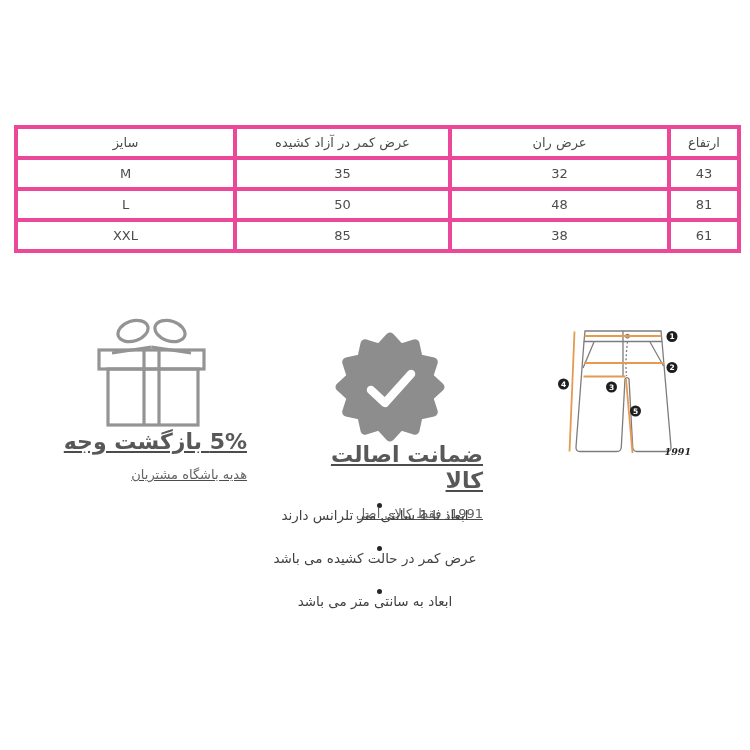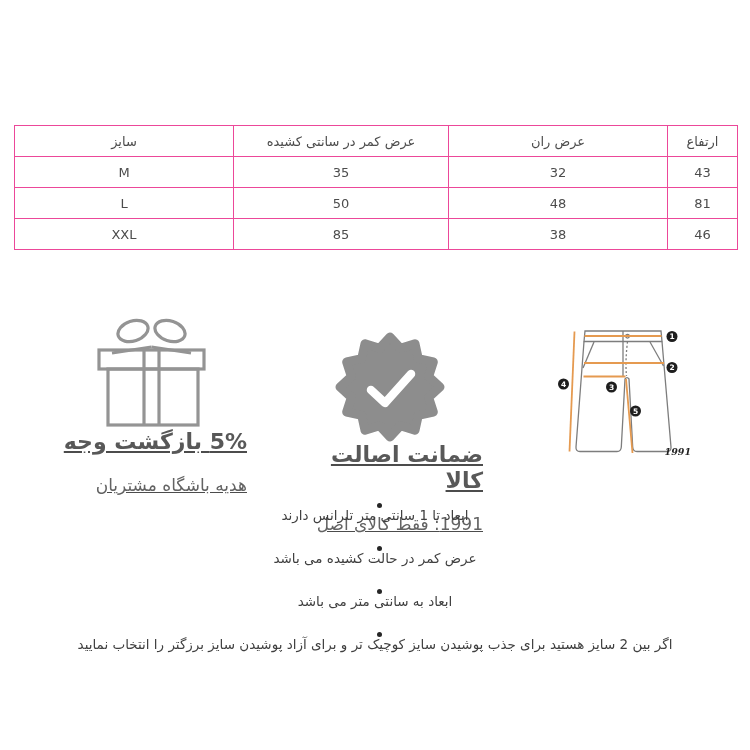--- a/index.html
+++ b/index.html
@@ -14,21 +14,21 @@
   .canvas { position: absolute; inset: 0; background: #ffffff; }
 
   
   .size-table {
     position: absolute; left: 14px; top: 125px;
     width: 723px;
     border-collapse: collapse;
     table-layout: fixed;
   }
   .size-table th, .size-table td {
-    border: 1px solid #ec4899;
+    border: 4px solid #ec4899;
     height: 31px;
     text-align: center;
     vertical-align: middle;
     font-size: 13px;
     font-weight: 400;
     color: #4c4c4c;
   }
   .size-table col.c1 { width: 219px; }
   .size-table col.c2 { width: 215px; }
   .size-table col.c3 { width: 219px; }
@@ -36,21 +36,21 @@
 
   
   .icon-wrap { position: absolute; }
   .caption {
     position: absolute; text-align: right; direction: rtl; text-decoration: underline;
   }
   .caption .title {
     font-size: 22px; font-weight: 700; color: #585858; line-height: 26px;
   }
   .caption .subtitle {
-    margin-top: 23px; font-size: 17px; color: #636363; line-height: 15px;
+    margin-top: 12px; font-size: 13px; color: #636363; line-height: 15px;
   }
   .gift-icon-wrap   { left: 92px;  top: 318px; }
   .gift-caption     { left: 57px;  top: 429px; width: 190px; }
   .seal-icon-wrap   { left: 334px; top: 331px; }
   .seal-caption     { left: 297px; top: 442px; width: 186px; }
   .shorts-icon-wrap { left: 548px; top: 316px; }
 
   
   .notes {
     position: absolute; right: 13px; top: 500px; width: 724px;
@@ -75,21 +75,21 @@
   <table class="size-table">
     <colgroup>
         <col class="c1">
         <col class="c2">
         <col class="c3">
         <col class="c4">
       </colgroup>
     <thead>
       <tr>
         <th dir="rtl">سایز</th>
-        <th dir="rtl">عرض کمر در سانتی کشیده</th>
+        <th dir="rtl">عرض کمر در آزاد کشیده</th>
         <th dir="rtl">عرض ران</th>
         <th dir="rtl">ارتفاع</th>
       </tr>
     </thead>
     <tbody>
       <tr>
         <td>M</td>
         <td>35</td>
         <td>32</td>
         <td>43</td>
@@ -97,21 +97,21 @@
       <tr>
         <td>L</td>
         <td>50</td>
         <td>48</td>
         <td>81</td>
       </tr>
       <tr>
         <td>XXL</td>
         <td>85</td>
         <td>38</td>
-        <td>46</td>
+        <td>61</td>
       </tr>
     </tbody>
   </table>
 
   <div class="icon-wrap gift-icon-wrap">
     <svg width="118" height="112" viewBox="0 0 118 112" fill="none" stroke="#949494" stroke-width="3.2">
       <ellipse cx="41" cy="13" rx="15.5" ry="10" transform="rotate(-18 41 13)"></ellipse>
       <ellipse cx="78" cy="13" rx="15.5" ry="10" transform="rotate(18 78 13)"></ellipse>
       <path d="M59.5,29 L20,35"></path>
       <path d="M59.5,29 L99,35"></path>
@@ -180,19 +180,15 @@
       <span>ابعاد تا 1 سانتی متر تلرانس دارند</span>
     </div>
     <div class="note-item">
       <span class="note-dot"></span>
       <span>عرض کمر در حالت کشیده می باشد</span>
     </div>
     <div class="note-item">
       <span class="note-dot"></span>
       <span>ابعاد به سانتی متر می باشد</span>
     </div>
-    <div class="note-item">
-      <span class="note-dot"></span>
-      <span>اگر بین 2 سایز هستید برای جذب پوشیدن سایز کوچیک تر و برای آزاد پوشیدن سایز برزگتر را انتخاب نمایید</span>
-    </div>
   </div>
 
 </div>
 
 </body></html>

